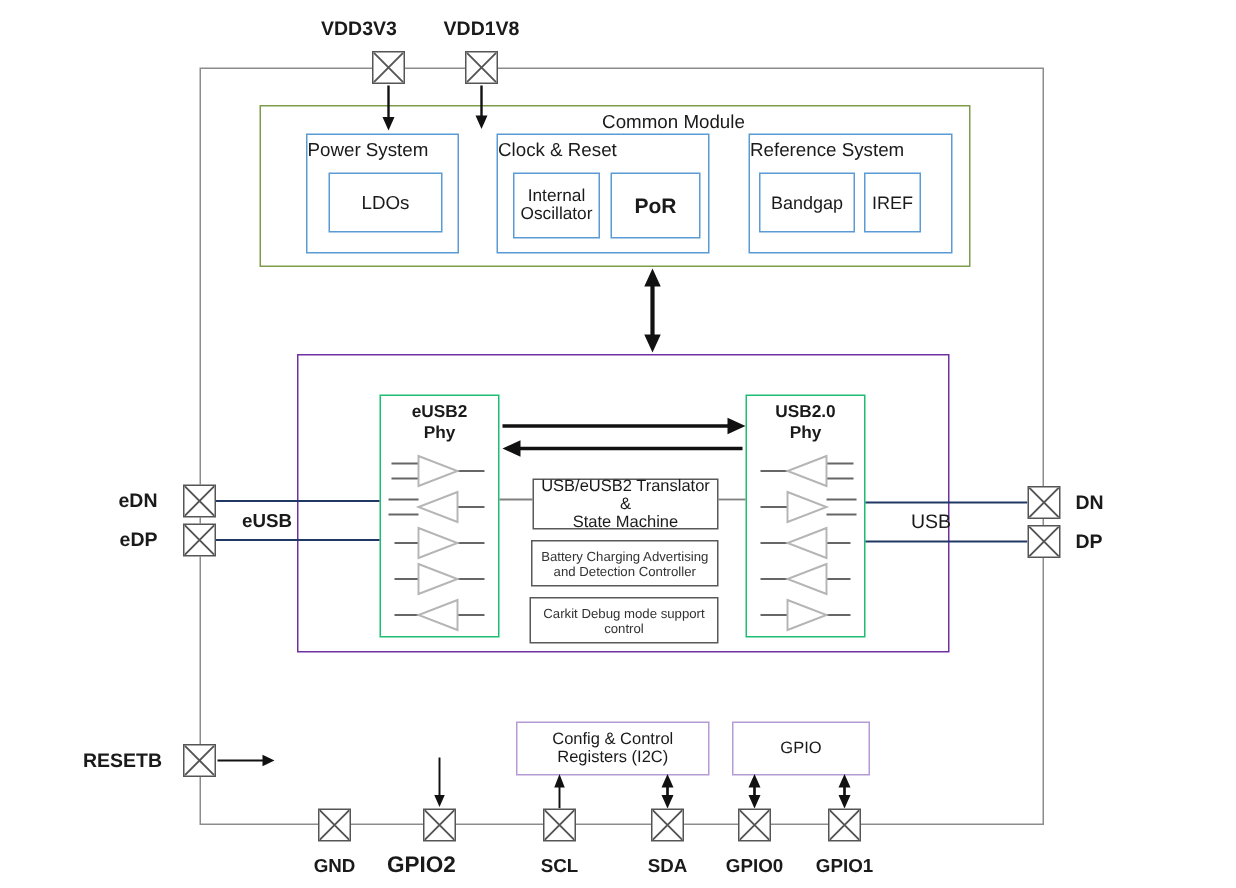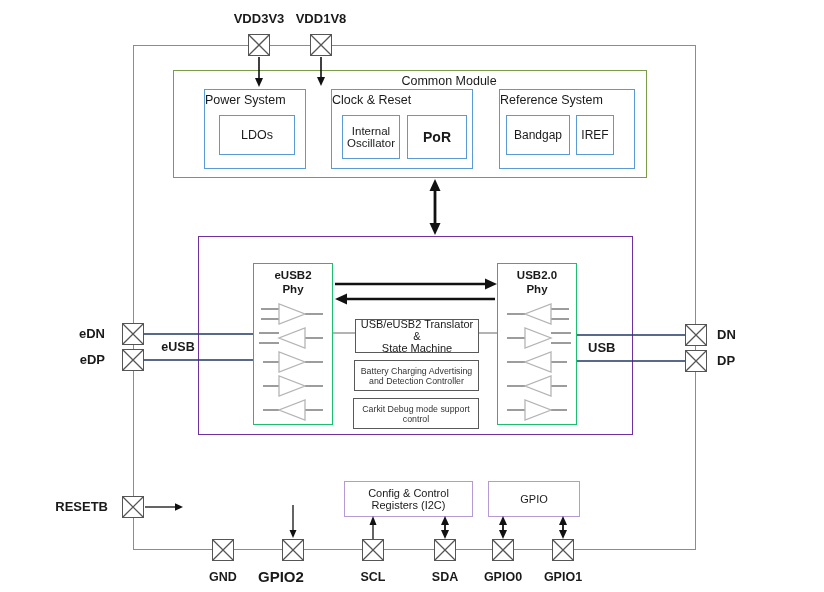--- a/index.html
+++ b/index.html
@@ -249,28 +249,28 @@
       <svg viewBox="0 0 22 22">
         <path d="M0,0 L22,22 M22,0 L0,22" stroke="#555" stroke-width="1.4" fill="none"></path>
       </svg>
     </div>
   <div class="pin" style="left:552px;top:539px;">
       <svg viewBox="0 0 22 22">
         <path d="M0,0 L22,22 M22,0 L0,22" stroke="#555" stroke-width="1.4" fill="none"></path>
       </svg>
     </div>
 
-  <div class="lbl" style="left:214px;top:12px;width:90px;text-align:center;font-size:13px;font-weight:600;">VDD3V3</div>
+  <div class="lbl" style="left:214px;top:12px;width:90px;font-size:13px;font-weight:600;">VDD3V3</div>
   <div class="lbl" style="left:276px;top:12px;width:90px;text-align:center;font-size:13px;font-weight:600;">VDD1V8</div>
   <div class="lbl" style="left:40px;top:327px;width:65px;text-align:right;font-size:13px;font-weight:600;">eDN</div>
   <div class="lbl" style="left:40px;top:353px;width:65px;text-align:right;font-size:13px;font-weight:600;">eDP</div>
   <div class="lbl" style="left:30px;top:500px;width:78px;text-align:right;font-size:13px;font-weight:600;">RESETB</div>
   <div class="lbl" style="left:717px;top:328px;width:40px;font-size:13px;font-weight:600;">DN</div>
   <div class="lbl" style="left:717px;top:354px;width:40px;font-size:13px;font-weight:600;">DP</div>
   <div class="lbl" style="left:188px;top:570px;width:70px;text-align:center;font-size:12.5px;font-weight:600;">GND</div>
   <div class="lbl" style="left:258px;top:568px;width:70px;font-size:15px;font-weight:600;">GPIO2</div>
   <div class="lbl" style="left:338px;top:570px;width:70px;text-align:center;font-size:12.5px;font-weight:600;">SCL</div>
   <div class="lbl" style="left:410px;top:570px;width:70px;text-align:center;font-size:12.5px;font-weight:600;">SDA</div>
   <div class="lbl" style="left:468px;top:570px;width:70px;text-align:center;font-size:12.5px;font-weight:600;">GPIO0</div>
   <div class="lbl" style="left:528px;top:570px;width:70px;text-align:center;font-size:12.5px;font-weight:600;">GPIO1</div>
   <div class="lbl" style="left:150px;top:340px;width:56px;text-align:center;font-size:12.5px;font-weight:600;z-index:8;">eUSB</div>
-  <div class="lbl" style="left:588px;top:341px;width:46px;text-align:left;font-size:13px;font-weight:700;z-index:8;">USB</div>
+  <div class="lbl" style="left:588px;top:341px;width:46px;text-align:right;font-size:13px;font-weight:400;z-index:8;">USB</div>
 </div>
 
 </body></html>

